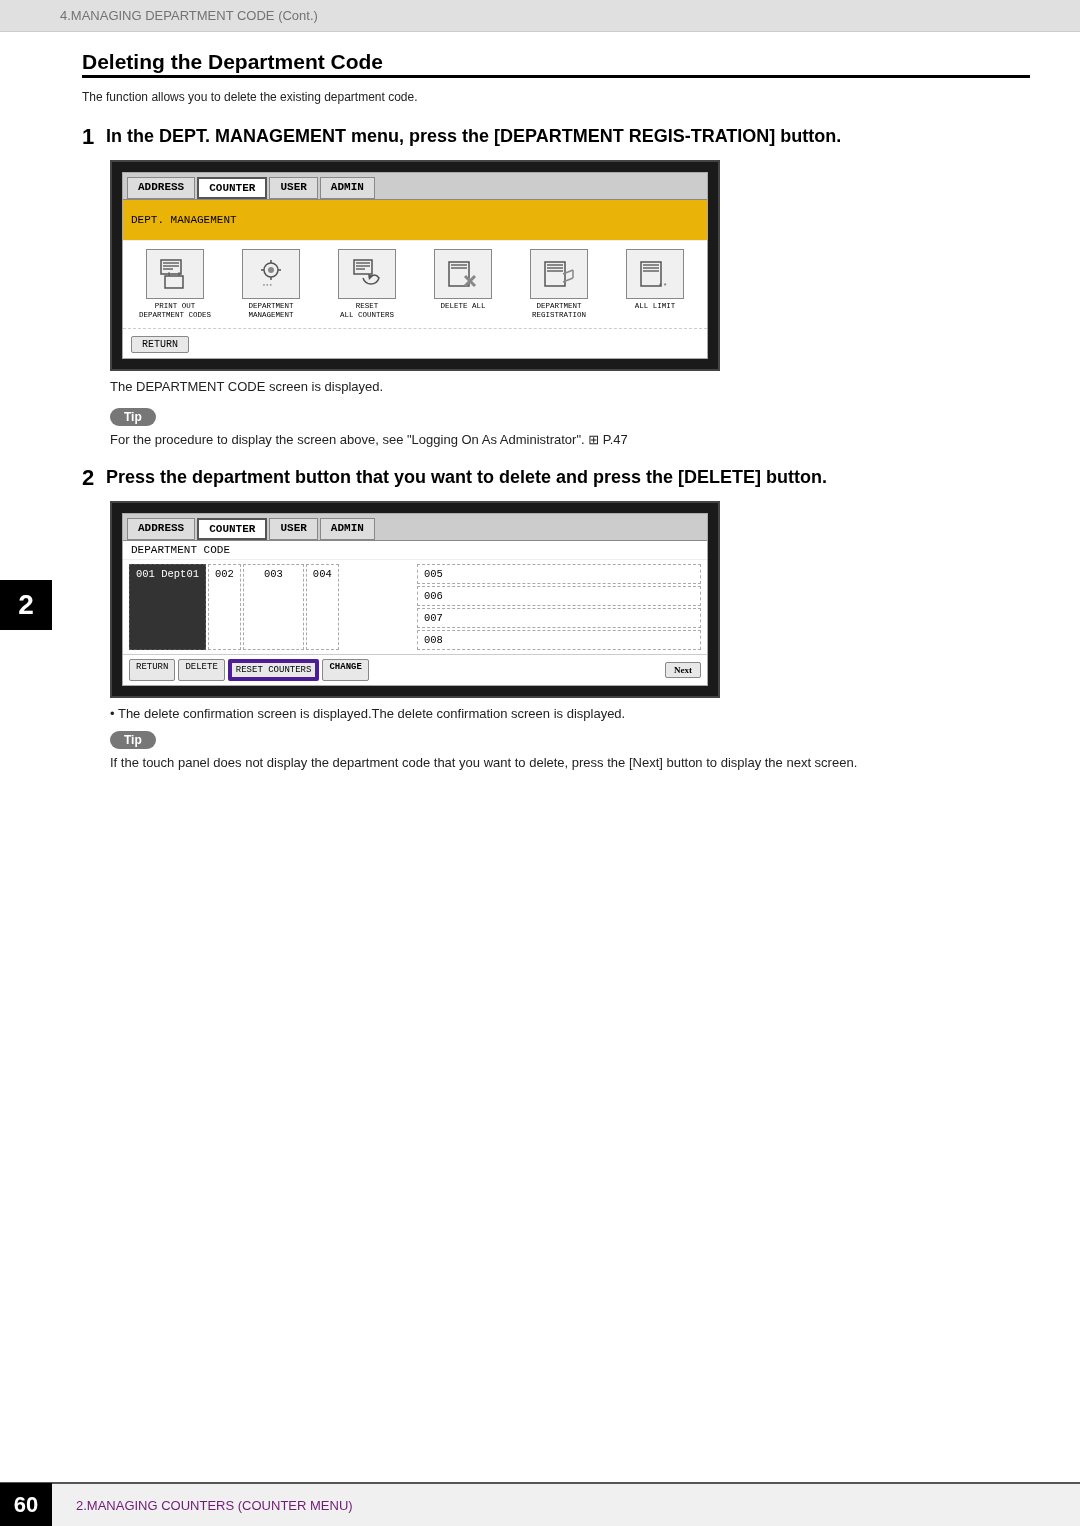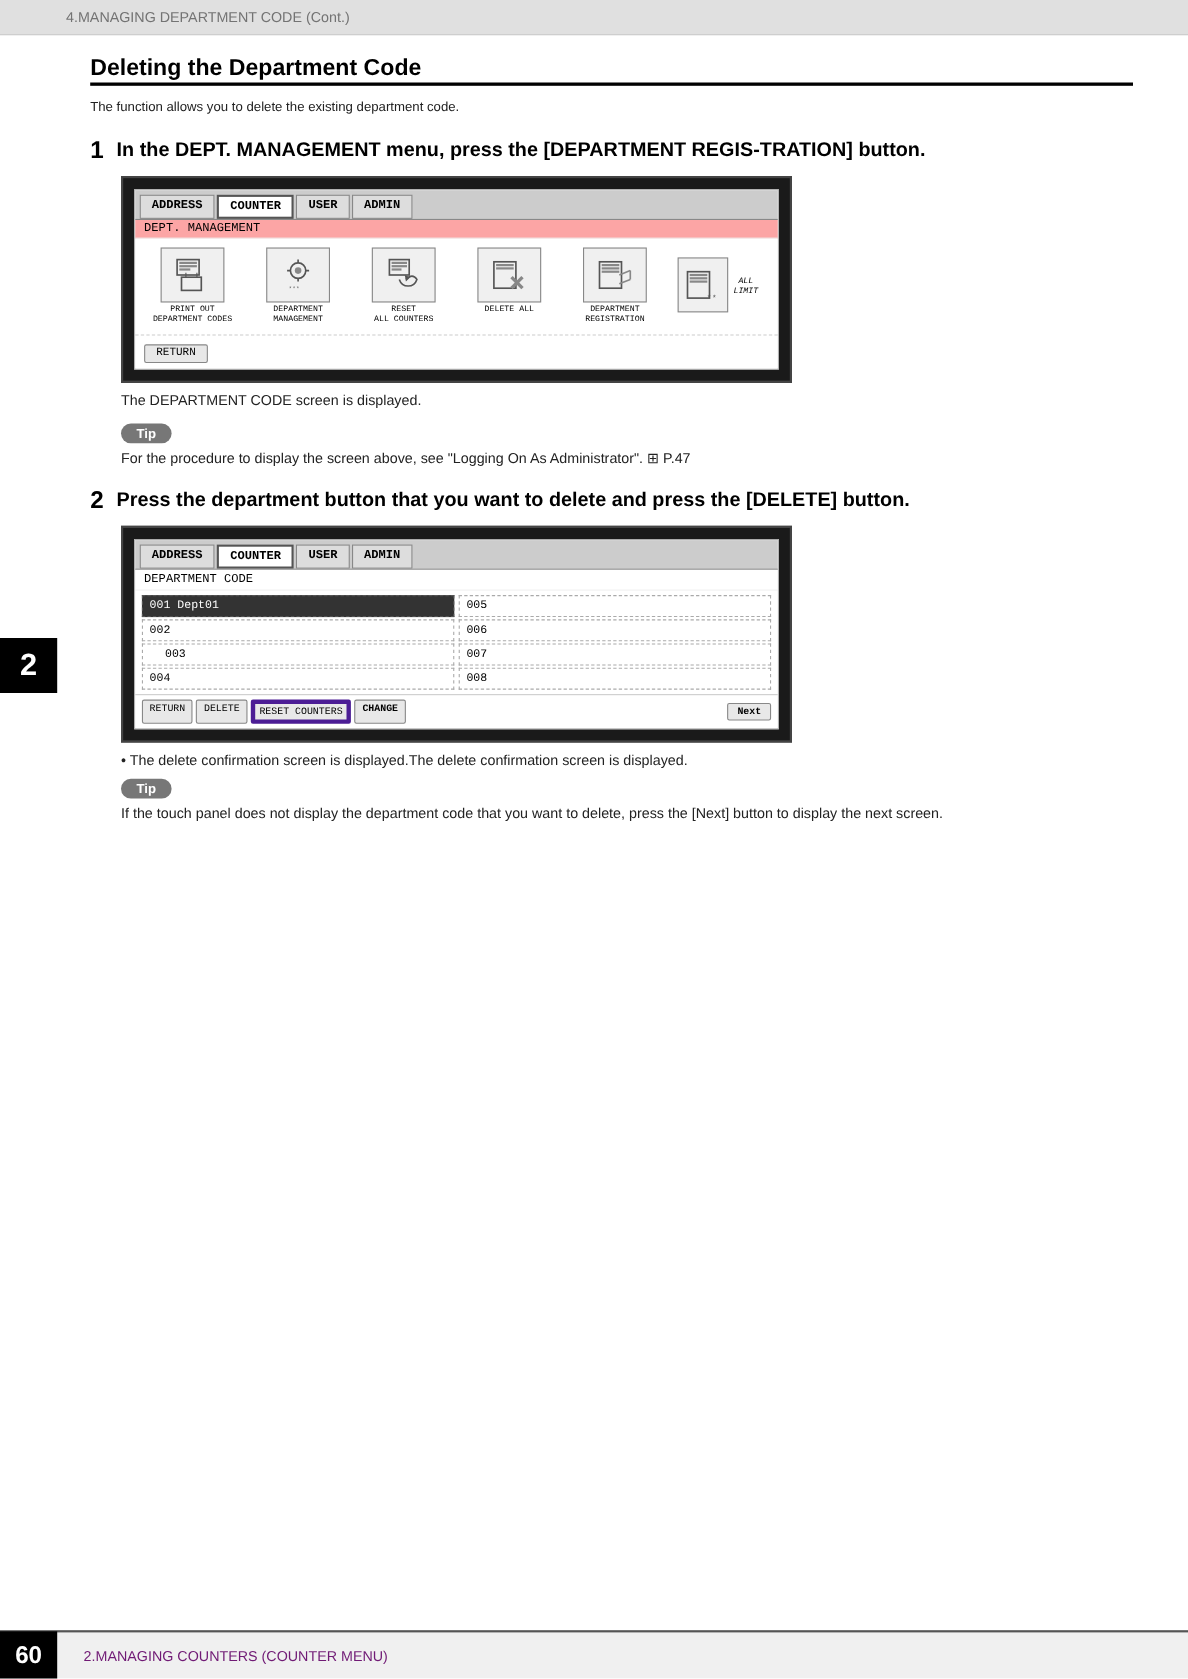--- a/index.html
+++ b/index.html
@@ -36,21 +36,21 @@
     <div style="background:#1a1a1a; border:2px solid #444; margin:8px 0 8px 28px; padding:10px; width:610px;">
       <div style="background:#fff; border:1px solid #aaa;">
 
         <div style="display:flex; background:#ccc; padding:4px 4px 0 4px; gap:2px; border-bottom:1px solid #888;">
           <div style="font-size:11px; font-weight:bold; padding:3px 10px; border:1px solid #888; background:#ddd; font-family:'Courier New',monospace;">ADDRESS</div>
           <div style="font-size:11px; font-weight:bold; padding:3px 10px; border:2px solid #555; background:#fff; font-family:'Courier New',monospace;">COUNTER</div>
           <div style="font-size:11px; font-weight:bold; padding:3px 10px; border:1px solid #888; background:#ddd; font-family:'Courier New',monospace;">USER</div>
           <div style="font-size:11px; font-weight:bold; padding:3px 10px; border:1px solid #888; background:#ddd; font-family:'Courier New',monospace;">ADMIN</div>
         </div>
 
-        <div style="font-size:11px; padding:2px 8px; font-family:'Courier New',monospace; background:#fca5a5; border-bottom:1px solid #eee;">DEPT. MANAGEMENT</div>
+        <div style="font-size:11px; padding:14px 8px; font-family:'Courier New',monospace; background:#eab308; border-bottom:1px solid #eee;">DEPT. MANAGEMENT</div>
 
         <div style="display:flex; padding:8px 6px; gap:4px; background:#fff; justify-content:space-around;">
 
           <div style="display:flex;flex-direction:column;align-items:center;width:78px;">
             <div style="width:58px;height:50px;border:1px solid #888;background:#f0f0f0;display:flex;align-items:center;justify-content:center;margin-bottom:3px;">
               <svg width="36" height="36" viewBox="0 0 36 36">
                 <rect x="4" y="4" width="20" height="14" fill="none" stroke="#555" stroke-width="1.5"></rect>
                 <rect x="6" y="6" width="16" height="2" fill="#888"></rect>
                 <rect x="6" y="9" width="16" height="2" fill="#888"></rect>
                 <rect x="6" y="12" width="10" height="2" fill="#888"></rect>
@@ -112,21 +112,21 @@
                 <rect x="6" y="11" width="16" height="2" fill="#888"></rect>
                 <rect x="6" y="14" width="16" height="2" fill="#888"></rect>
                 <line x1="22" y1="18" x2="32" y2="14" stroke="#888" stroke-width="1.5"></line>
                 <line x1="32" y1="14" x2="32" y2="22" stroke="#888" stroke-width="1.5"></line>
                 <line x1="22" y1="26" x2="32" y2="22" stroke="#888" stroke-width="1.5"></line>
               </svg>
             </div>
             <div style="font-size:7.5px;text-align:center;font-family:'Courier New',monospace;line-height:1.2;">DEPARTMENT<br>REGISTRATION</div>
           </div>
 
-          <div style="display:flex;flex-direction:row;align-items:center;width:78px;font-style:italic;">
+          <div style="display:flex;flex-direction:column;align-items:center;width:78px;">
             <div style="width:58px;height:50px;border:1px solid #888;background:#f0f0f0;display:flex;align-items:center;justify-content:center;margin-bottom:3px;">
               <svg width="36" height="36" viewBox="0 0 36 36">
                 <rect x="4" y="6" width="20" height="24" fill="none" stroke="#555" stroke-width="1.5"></rect>
                 <rect x="6" y="8" width="16" height="2" fill="#888"></rect>
                 <rect x="6" y="11" width="16" height="2" fill="#888"></rect>
                 <rect x="6" y="14" width="16" height="2" fill="#888"></rect>
                 <text x="22" y="32" font-size="7" fill="#555" font-family="Arial">* *</text>
               </svg>
             </div>
             <div style="font-size:7.5px;text-align:center;font-family:'Courier New',monospace;line-height:1.2;">ALL LIMIT</div>
@@ -160,21 +160,21 @@
           <div style="font-size:11px;font-weight:bold;padding:3px 10px;border:1px solid #888;background:#ddd;font-family:'Courier New',monospace;">ADDRESS</div>
           <div style="font-size:11px;font-weight:bold;padding:3px 10px;border:2px solid #555;background:#fff;font-family:'Courier New',monospace;">COUNTER</div>
           <div style="font-size:11px;font-weight:bold;padding:3px 10px;border:1px solid #888;background:#ddd;font-family:'Courier New',monospace;">USER</div>
           <div style="font-size:11px;font-weight:bold;padding:3px 10px;border:1px solid #888;background:#ddd;font-family:'Courier New',monospace;">ADMIN</div>
         </div>
 
         <div style="font-size:11px;padding:3px 8px;font-family:'Courier New',monospace;background:#fff;border-bottom:1px solid #eee;">DEPARTMENT CODE</div>
 
         <div style="display:flex; padding:4px 6px; gap:4px; background:#fff;">
 
-          <div style="flex:1; display:flex; flex-direction:column; gap:2px;">
+          <div style="flex:1; display:flex; flex-direction:row; gap:2px;">
             <div style="font-size:10.5px;font-family:'Courier New',monospace;border:1px dashed #555;padding:3px 6px;background:#333;color:#fff;">001 Dept01</div>
             <div style="font-size:10.5px;font-family:'Courier New',monospace;border:1px dashed #aaa;padding:3px 6px;background:#fff;">002</div>
             <div style="font-size:10.5px;font-family:'Courier New',monospace;border:1px dashed #aaa;padding:3px 20px;background:#fff;">003</div>
             <div style="font-size:10.5px;font-family:'Courier New',monospace;border:1px dashed #aaa;padding:3px 6px;background:#fff;">004</div>
           </div>
 
           <div style="flex:1; display:flex; flex-direction:column; gap:2px;">
             <div style="font-size:10.5px;font-family:'Courier New',monospace;border:1px dashed #aaa;padding:3px 6px;background:#fff;">005</div>
             <div style="font-size:10.5px;font-family:'Courier New',monospace;border:1px dashed #aaa;padding:3px 6px;background:#fff;">006</div>
             <div style="font-size:10.5px;font-family:'Courier New',monospace;border:1px dashed #aaa;padding:3px 6px;background:#fff;">007</div>
@@ -182,21 +182,21 @@
           </div>
         </div>
 
         <div style="display:flex;padding:4px 6px;gap:3px;align-items:center;border-top:1px solid #ccc;background:#fff;justify-content:space-between;">
           <div style="display:flex;gap:3px;">
             <div style="font-size:9px;font-family:'Courier New',monospace;border:1px solid #888;padding:2px 6px;background:#e8e8e8;border-radius:2px;">RETURN</div>
             <div style="font-size:9px;font-family:'Courier New',monospace;border:1px solid #888;padding:2px 6px;background:#e8e8e8;border-radius:2px;font-weight:normal;">DELETE</div>
             <div style="font-size:9px;font-family:'Courier New',monospace;border:4px solid #4c1d95;padding:2px 4px;background:#e8e8e8;border-radius:2px;">RESET COUNTERS</div>
             <div style="font-size:9px;font-family:'Courier New',monospace;border:1px solid #888;padding:2px 6px;background:#e8e8e8;border-radius:2px;font-weight:bold;">CHANGE</div>
           </div>
-          <div style="font-size:9px;font-family:Liberation Mono, monospace;border:1px solid #888;padding:2px 8px;background:#e8e8e8;border-radius:2px;font-weight:bold;">Next</div>
+          <div style="font-size:9px;font-family:Liberation Serif, serif;border:1px solid #888;padding:2px 8px;background:#e8e8e8;border-radius:2px;font-weight:bold;">Next</div>
         </div>
       </div>
     </div>
 
     <p style="font-size:13px; margin: 6px 0 6px 28px; color:#222;">• <span>The delete confirmation screen is displayed.</span>The delete confirmation screen is displayed.</p>
   </div>
 
   <div style="margin: 10px 0 30px 28px;">
     <div style="display:inline-block;background:#777;color:#fff;font-size:12px;font-weight:bold;padding:2px 14px;border-radius:10px;margin-bottom:6px;">Tip</div>
     <p style="font-size:13px; color:#222;">If the touch panel does not display the department code that you want to delete, press the [Next] button to display the next screen.</p>

